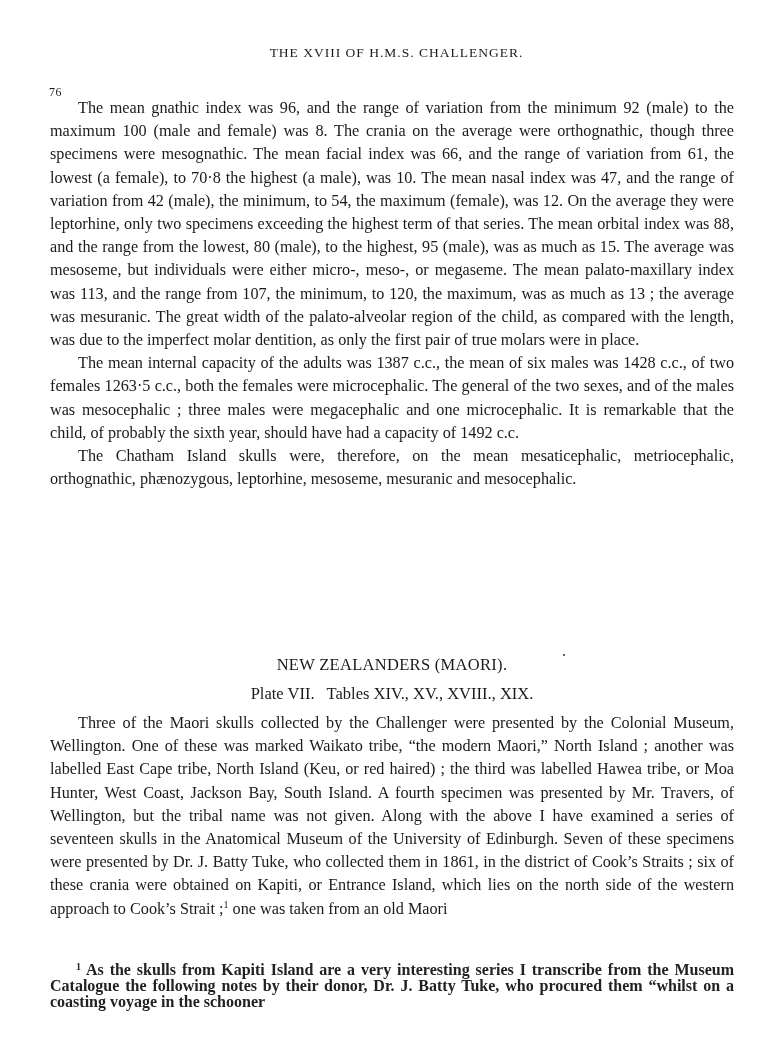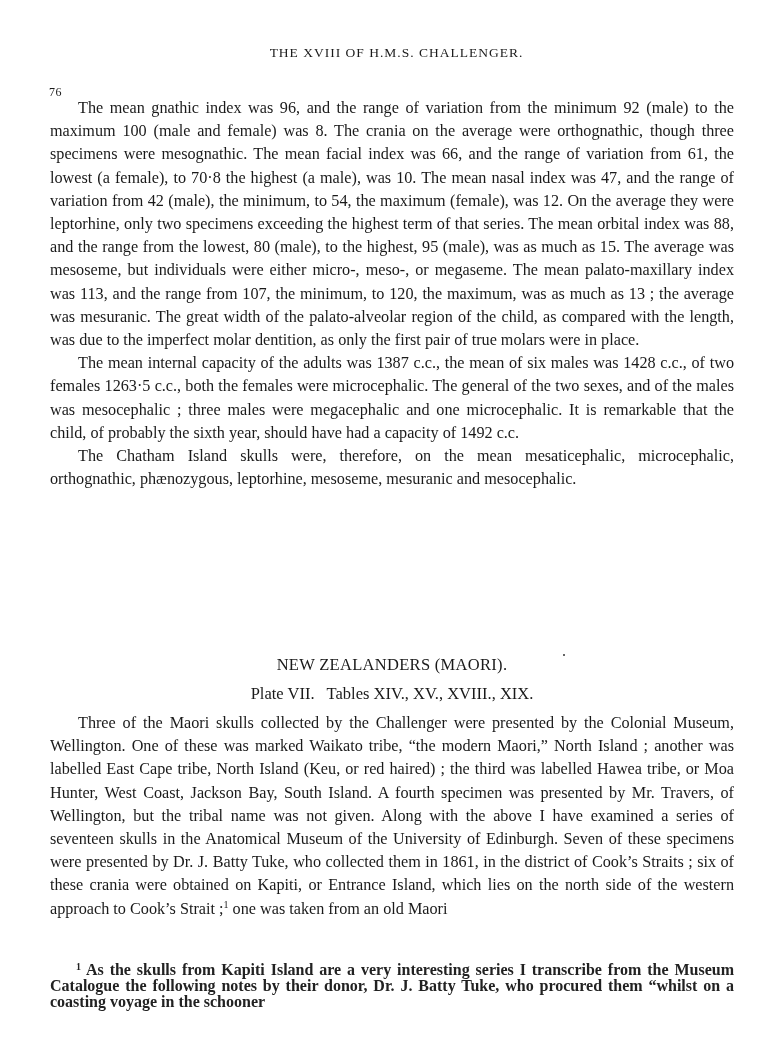--- a/index.html
+++ b/index.html
@@ -108,21 +108,21 @@
 <div class="page">
 
   <div class="running-head">
     <span class="page-number">76</span>
     <div class="running-title">THE XVIII OF H.M.S. CHALLENGER.</div>
   </div>
 
   <div class="body-text block-1">
     <p class="indent">The mean gnathic index was 96, and the range of variation from the minimum 92 (male) to the maximum 100 (male and female) was 8. The crania on the average were orthognathic, though three specimens were mesognathic. The mean facial index was 66, and the range of variation from 61, the lowest (a female), to 70·8 the highest (a male), was 10. The mean nasal index was 47, and the range of variation from 42 (male), the minimum, to 54, the maximum (female), was 12. On the average they were leptorhine, only two specimens exceeding the highest term of that series. The mean orbital index was 88, and the range from the lowest, 80 (male), to the highest, 95 (male), was as much as 15. The average was mesoseme, but individuals were either micro-, meso-, or megaseme. The mean palato-maxillary index was 113, and the range from 107, the minimum, to 120, the maximum, was as much as 13 ; the average was mesuranic. The great width of the palato-alveolar region of the child, as compared with the length, was due to the imperfect molar dentition, as only the first pair of true molars were in place.</p>
     <p class="indent">The mean internal capacity of the adults was 1387 c.c., the mean of six males was 1428 c.c., of two females 1263·5 c.c., both the females were microcephalic. The general of the two sexes, and of the males was mesocephalic ; three males were megacephalic and one microcephalic. It is remarkable that the child, of probably the sixth year, should have had a capacity of 1492 c.c.</p>
-    <p class="indent">The Chatham Island skulls were, therefore, on the mean mesaticephalic, microcephalic, orthognathic, phænozygous, leptorhine, mesoseme, mesuranic and mesocephalic.</p>
+    <p class="indent">The Chatham Island skulls were, therefore, on the mean mesaticephalic, metriocephalic, orthognathic, phænozygous, leptorhine, mesoseme, mesuranic and mesocephalic.</p>
   </div>
 
   <span class="stray-mark" style="left:563px; top:654px;"></span>
 
   <div class="section-heading heading-1">NEW ZEALANDERS (MAORI).</div>
   <div class="section-heading heading-2" style="white-space: pre;">Plate VII.   Tables XIV., XV., XVIII., XIX.</div>
 
   <div class="body-text block-2">
     <p class="indent">
       <span>Three of the Maori skulls collected by the Challenger were presented by the Colonial Museum, Wellington. One of these was marked Waikato tribe, “the modern Maori,” North Island ; another was labelled East Cape tribe, North Island (Keu, or red haired) ; the third was labelled Hawea tribe, or Moa Hunter, West Coast, Jackson Bay, South Island. A fourth specimen was presented by Mr. Travers, of Wellington, but the tribal name was not given. Along with the above I have examined a series of seventeen skulls in the Anatomical Museum of the University of Edinburgh. Seven of these specimens were presented by Dr. J. Batty Tuke, who collected them in 1861, in the district of Cook’s Straits ; six of these crania were obtained on Kapiti, or Entrance Island, which lies on the north side of the western approach to Cook’s Strait ;</span><sup>1</sup><span> one was taken from an old Maori</span>

